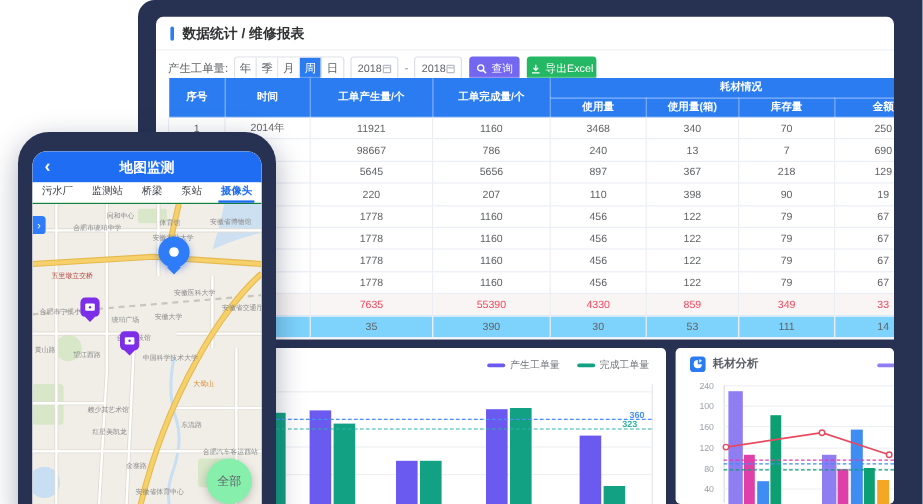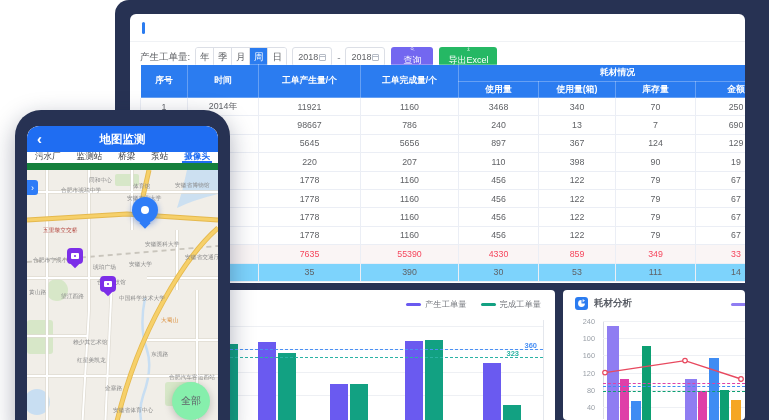--- a/index.html
+++ b/index.html
@@ -27,21 +27,21 @@
   .seg-item:last-child { border-right:none; }
   .seg-item.active { background:#2b7cf0; color:#fff; }
   .sel, .inp { height:20px; border:1px solid #dcdfe6; border-radius:3px; background:#fff;
                display:flex; align-items:center; padding:0 5px; margin-left:5px; color:#606266; }
   .sel { width:40px; justify-content:space-between; font-size:9px; }
   .inp { width:122px; font-size:7.8px; white-space:nowrap; overflow:hidden; }
   .cal { width:7px; height:7px; border:1px solid #b6bcc6; border-radius:1px; position:relative; }
   .cal:before { content:""; position:absolute; left:0; right:0; top:1.5px; height:1px; background:#b6bcc6; }
   .dashsep { font-size:10px; color:#909399; margin-left:5px; }
   .btn { height:20px; border:none; border-radius:3px; color:#fff; display:flex; align-items:center;
-         justify-content:center; gap:3px; margin-left:6px; cursor:pointer; font-size:9px; white-space:nowrap;flex-direction:column; }
+         justify-content:center; gap:3px; margin-left:6px; cursor:pointer; font-size:9px; white-space:nowrap; }
   .btn-query { width:42px; background:#7367f0; }
   .btn-export { width:58px; background:#25b864; }
 
   
   table.report { position:absolute; left:10px; top:50px; width:636px; border-collapse:collapse;
                  table-layout:fixed; }
   table.report th { background:#2b7cf0; color:#fff; font-size:8.8px; font-weight:bold;
                     border:1px solid rgba(255,255,255,.28); text-align:center; }
   table.report thead tr:first-child { height:17px; }
   table.report thead tr:last-child  { height:16px; }
@@ -79,21 +79,21 @@
            border-radius:26px 26px 0 0; box-shadow:0 8px 24px rgba(20,28,60,.35); }
   .screen { position:absolute; left:12px; top:16px; width:191px; height:304px; background:#fff;
             border-radius:12px 12px 0 0; overflow:hidden; }
   .p-header { position:absolute; left:0; top:0; width:191px; height:26px; background:#1f6df2;
               display:flex; align-items:center; justify-content:center; border-radius:12px 12px 0 0; }
   .p-back { position:absolute; left:10px; top:4px; color:#fff; font-size:15px; font-weight:bold;
             line-height:18px; cursor:pointer; }
   .p-title { color:#fff; font-size:11.5px; font-weight:bold; }
   .p-tabs { position:absolute; left:0; top:26px; width:191px; height:18px; background:#fff;
             display:flex; align-items:stretch; justify-content:space-around;
-            border-bottom:7px solid #15803d; }
+            border-bottom:1px solid #15803d; }
   .p-tab { font-size:8.6px; color:#3a3f47; display:flex; align-items:center; cursor:pointer;
            border-bottom:2px solid transparent; padding:0 2px; }
   .p-tab.active { color:#1f6df2; font-weight:bold; border-bottom-color:#1f6df2; }
   .p-map { position:absolute; left:0; top:44px; width:191px; height:260px; background:#f1eee8;
            overflow:hidden; }
   .map-label { position:absolute; font-size:7px; color:#8a8a8a; white-space:nowrap;
                transform:scale(.82); transform-origin:left top; }
   .pin-cam { position:absolute; width:16px; height:16px; background:#7c2ee8; border-radius:4px;
              display:flex; align-items:center; justify-content:center; cursor:pointer; }
   .pin-cam:after { content:""; position:absolute; left:5px; bottom:-3px; width:6px; height:6px;
@@ -119,20 +119,21 @@
 
 <div class="stage">
 
   <div class="backdrop"></div>
 
   <div class="dash">
 
     <div class="panel-top">
       <div class="crumb-row">
         <span class="crumb-accent"></span>
+        <span class="crumb-text">数据统计 / 维修报表</span>
       </div>
       <div class="crumb-divider"></div>
 
       <div class="filter-row">
         <span class="f-label">产生工单量:</span>
         <div class="seg" id="seg">
             <span class="seg-item">年</span>
             <span class="seg-item">季</span>
             <span class="seg-item">月</span>
             <span class="seg-item active">周</span>
@@ -209,21 +210,21 @@
               <td>7</td>
               <td>690</td>
             </tr>
             <tr>
               <td>3</td>
               <td></td>
               <td>5645</td>
               <td>5656</td>
               <td>897</td>
               <td>367</td>
-              <td>124</td>
+              <td>218</td>
               <td>129</td>
             </tr>
             <tr>
               <td>4</td>
               <td></td>
               <td>220</td>
               <td>207</td>
               <td>110</td>
               <td>398</td>
               <td>90</td>
@@ -314,21 +315,21 @@
           <div class="bar" style="left: 260px; top: 51.2px; width: 18px; background: rgb(106, 90, 240);"></div>
           <div class="bar" style="left: 338px; top: 73.2px; width: 18px; background: rgb(106, 90, 240);"></div>
           <div class="bar" style="left: 75px; top: 54.2px; width: 18px; background: rgb(18, 161, 130);"></div>
           <div class="bar" style="left: 133px; top: 63.3px; width: 18px; background: rgb(18, 161, 130);"></div>
           <div class="bar" style="left: 205px; top: 94.2px; width: 18px; background: rgb(18, 161, 130);"></div>
           <div class="bar" style="left: 280px; top: 50.3px; width: 18px; background: rgb(18, 161, 130);"></div>
           <div class="bar" style="left: 358px; top: 115.4px; width: 18px; background: rgb(18, 161, 130);"></div>
           <div class="refline" style="top: 59.2px; border-color: rgb(74, 144, 244);"></div>
           <div class="reflabel" style="left: 362px; top: 50.7px; color: rgb(74, 144, 244);">360</div>
           <div class="refline" style="top: 67.2px; border-color: rgb(43, 179, 163);"></div>
-          <div class="reflabel" style="left: 344px; top: 58.7px; color: rgb(43, 179, 163);">323</div>
+          <div class="reflabel" style="left: 356px; top: 58.7px; color: rgb(43, 179, 163);">323</div>
         </div>
     </div>
 
     <div class="card card-right">
       <div class="r-title">
         <span class="r-icon">
           <svg width="9" height="9" viewBox="0 0 10 10">
             <path d="M5,5 L5,1.2 A3.8,3.8 0 1 0 8.8,5 Z" fill="#fff"></path>
             <path d="M6.2,3.8 L8.9,1.8 A4.2,4.2 0 0 0 6.2,0.4 Z" fill="#fff" opacity=".85"></path>
           </svg>

